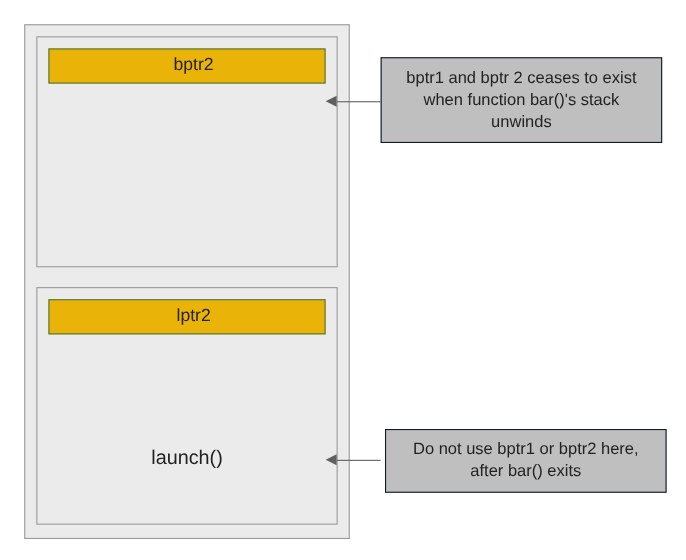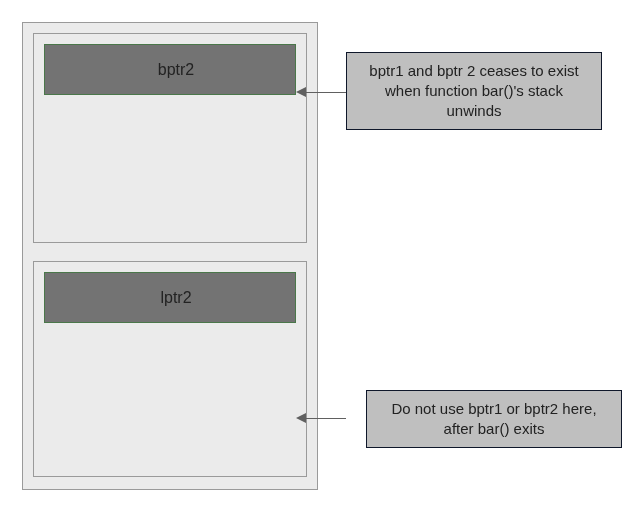--- a/index.html
+++ b/index.html
@@ -34,22 +34,22 @@
     width: 274px;
     height: 210px;
   }
   .frame-launch {
     left: 10px;
     top: 238px;
     width: 274px;
     height: 216px;
   }
   .var-row {
-    height: 51px;
-    background: #737373;
+    height: 32px;
+    background: #eab308;
     border: 1px solid #4a774a;
     display: flex;
     align-items: center;
     justify-content: center;
     font-size: 16px;
     padding-left: 12px;
   }
   .frame-bar .var-row:nth-child(1) { position:absolute; left:10px; top:10px; width:252px; }
   .frame-bar .var-row:nth-child(2) { position:absolute; left:10px; top:54px; width:252px; border-top:none; }
   .frame-launch .var-row:nth-child(1) { position:absolute; left:10px; top:10px; width:252px; }
@@ -69,21 +69,21 @@
     border: 1px solid #0f172a;
     padding: 10px 12px;
     font-size: 15px;
     text-align: center;
     line-height: 1.35;
     display: flex;
     align-items: center;
     justify-content: center;
   }
   .note1 { left: 346px; top: 52px;  width: 256px; height: 78px; }
-  .note2 { left: 366px; top: 390px; width: 256px; height: 58px; }
+  .note2 { left: 350px; top: 390px; width: 256px; height: 58px; }
   .arrow {
     position: absolute;
     height: 0;
   }
   .arrow-line {
     position: absolute;
     height: 1px;
     background: #606060;
     top: 0;
   }
@@ -110,20 +110,21 @@
   <div class="frame frame-bar">
     <div class="var-row">
       <span>bptr2</span>
     </div>
   </div>
 
   <div class="frame frame-launch">
     <div class="var-row">
       <span>lptr2</span>
     </div>
+    <div class="frame-label">launch()</div>
   </div>
 
 </div>
 
 <div class="note note1">
   <span>bptr1 and bptr 2 ceases to exist when function bar()'s stack unwinds</span>
 </div>
 
 <div class="note note2">
   <span>Do not use bptr1 or bptr2 here, after bar() exits</span>

